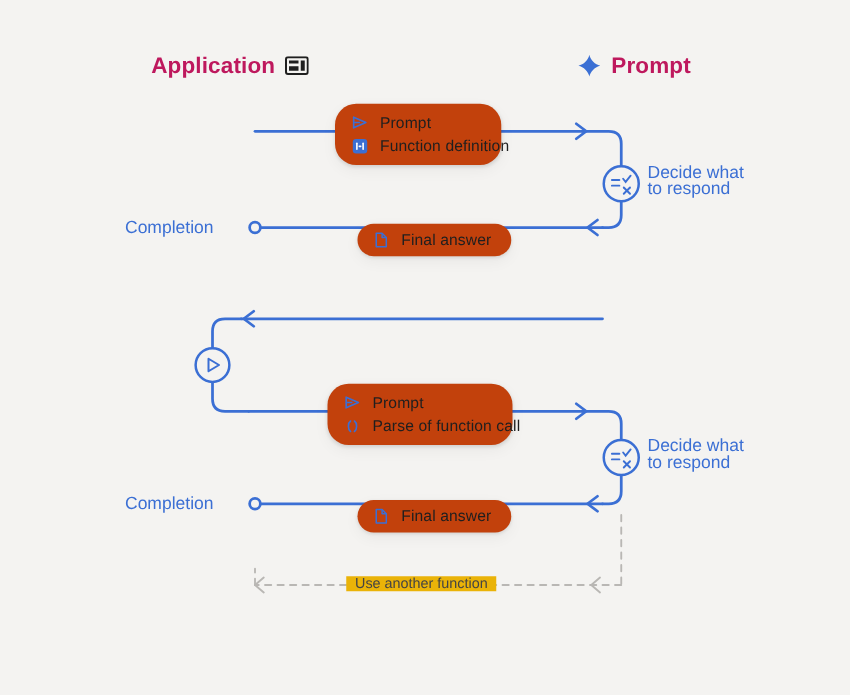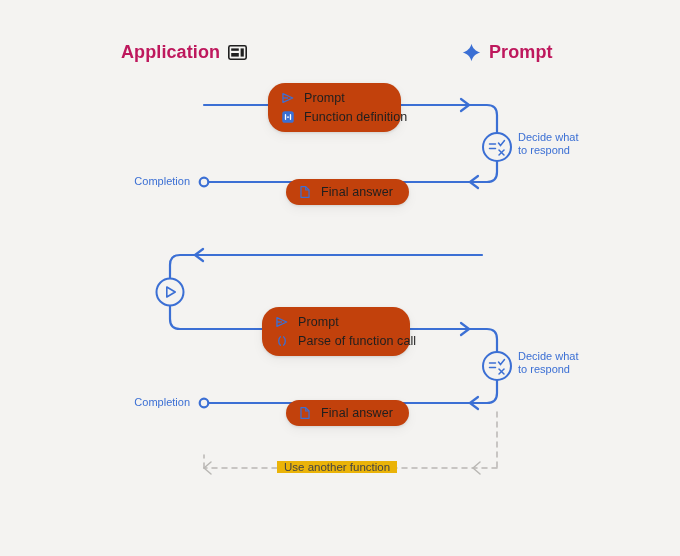--- a/index.html
+++ b/index.html
@@ -50,27 +50,27 @@
   }
   .gemini-icon {
     width: 19px;
     height: 19px;
     display: block;
   }
 
   
   .side-label {
     position: absolute;
-    font-size: 11px;
+    font-size: 14px;
     line-height: 13px;
     color: #3b6fd4;
     white-space: pre-line;
   }
   .side-label.right { text-align: left; }
-  .side-label.left  { text-align: right; }
+  .side-label.left  { }
 
   
   .card {
     position: absolute;
     background: #c2410c;
     border-radius: 17px;
     box-shadow: 0 1px 3px rgba(0,0,0,.11), 0 4px 12px rgba(0,0,0,.05);
     padding: 8px 16px 8px 13px;
     display: flex;
     flex-direction: column;

